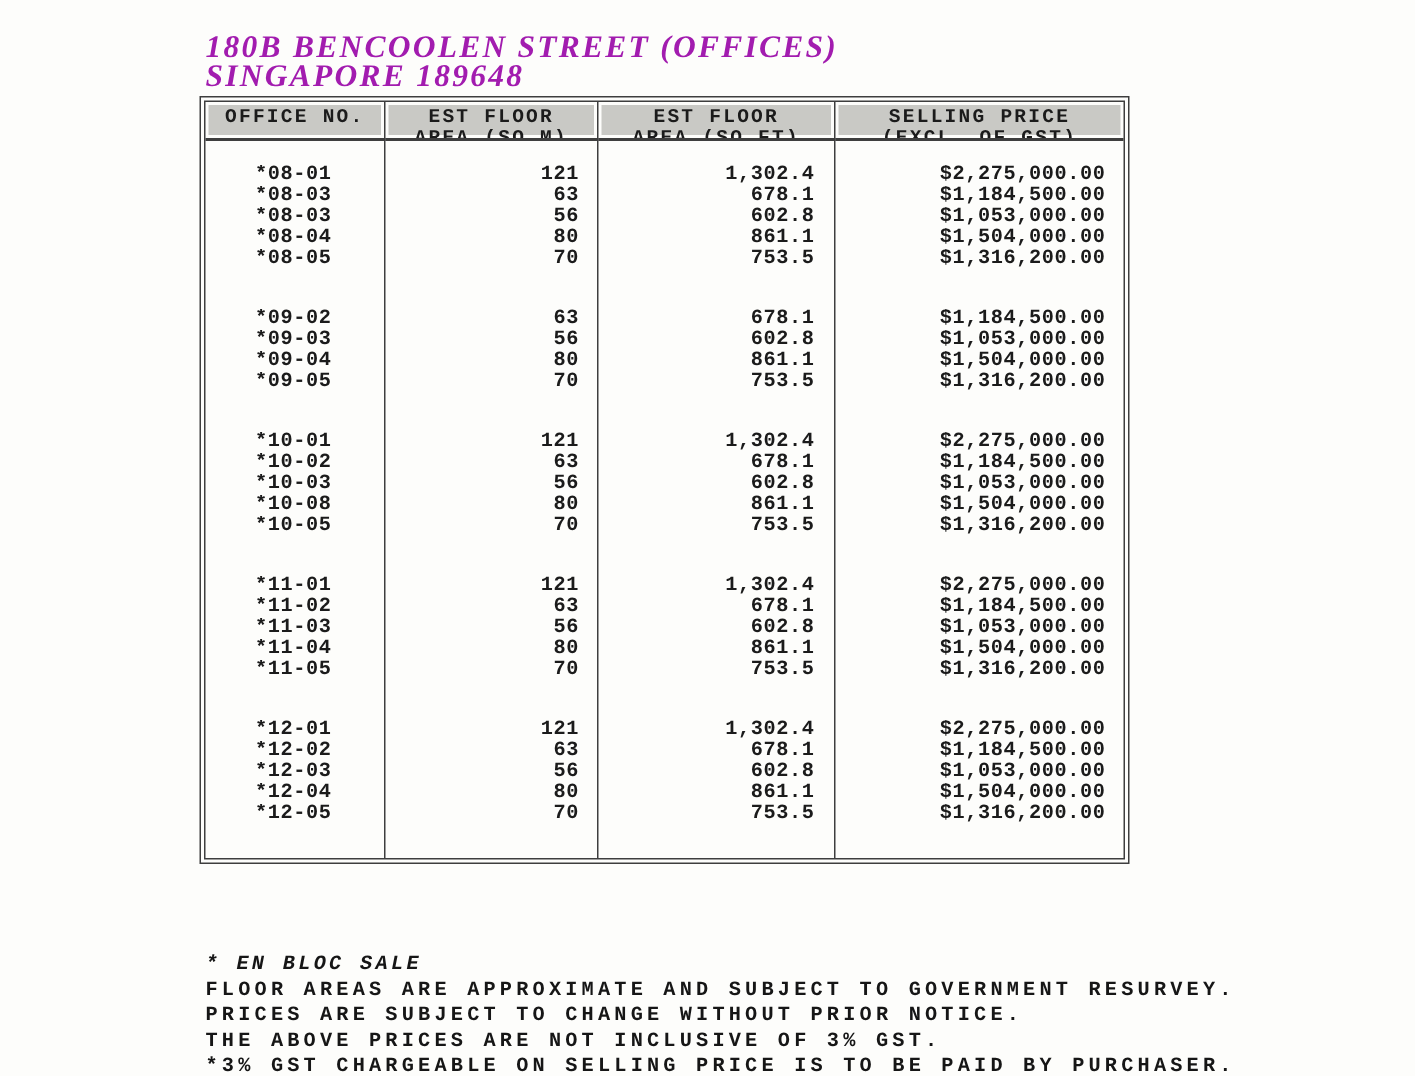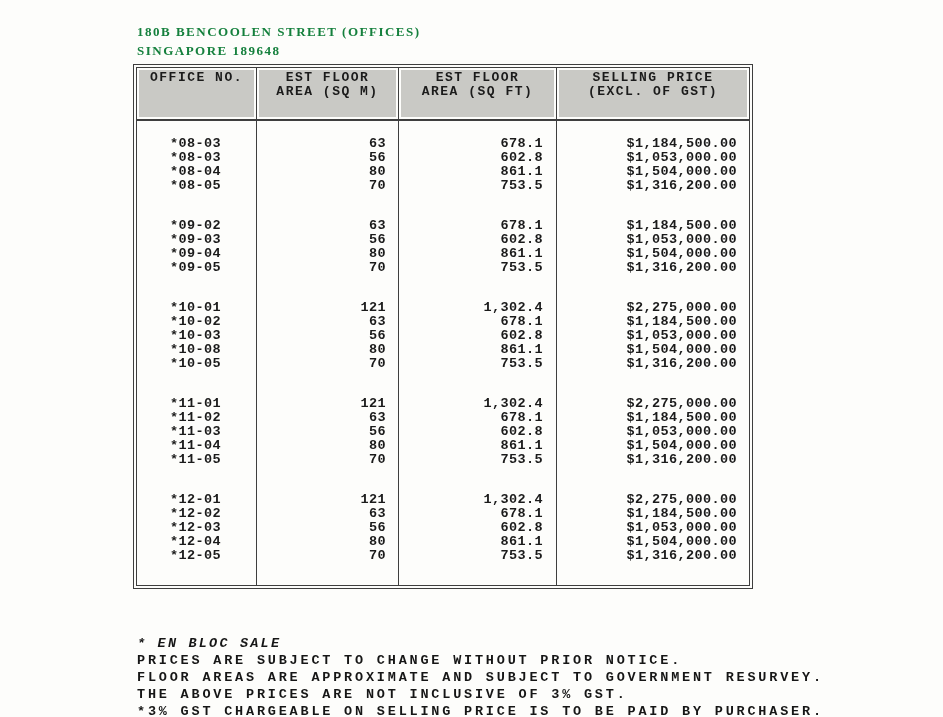--- a/index.html
+++ b/index.html
@@ -9,25 +9,26 @@
     position: relative;
     background: #fdfdfb;
     overflow: hidden;
     font-family: "Liberation Mono", "DejaVu Sans Mono", monospace;
   }
   .page-title {
     position: absolute;
     left: 137px; top: 22px;
     font-family: "Liberation Serif", "DejaVu Serif", serif;
     font-weight: 700;
-    font-size: 13px;
+    font-size: 21px;
     line-height: 19px;
     letter-spacing: 1.5px;
-    color: #15803d;
+    color: #a21caf;
     white-space: nowrap;
+    font-style: italic;
   }
   table.price-table {
     position: absolute;
     left: 133px; top: 64px;
     border-collapse: separate;
     border-spacing: 0;
     border: 4px double #3e3e3e;
     table-layout: fixed;
     background: #fdfdfb;
   }
@@ -46,21 +47,21 @@
   th:not(:last-child), td:not(:last-child) {
     border-right: 1px solid #3e3e3e;
   }
   thead th {
     padding: 2px 2px 2px;
     border-bottom: 2px solid #3e3e3e;
     vertical-align: top;
   }
   thead th .hdr {
     background: #c9c9c5;
-    height: 47px;
+    height: 20px;
     padding-top: 1px;
     font-size: 13px;
     line-height: 14px;
     letter-spacing: 1.5px;
     text-align: center;
   }
   thead th .hdr span { display: block; }
   tbody td {
     height: 14px;
     line-height: 14px;
@@ -135,20 +136,26 @@
       </tr>
     </thead>
     <tbody>
         <tr class="spacer-sm">
           <td></td>
           <td></td>
           <td></td>
           <td></td>
         </tr>
         <tr>
+          <td class="office">*08-01</td>
+          <td class="num sqm">121</td>
+          <td class="num sqft">1,302.4</td>
+          <td class="num price">$2,275,000.00</td>
+        </tr>
+        <tr>
           <td class="office">*08-03</td>
           <td class="num sqm">63</td>
           <td class="num sqft">678.1</td>
           <td class="num price">$1,184,500.00</td>
         </tr>
         <tr>
           <td class="office">*08-03</td>
           <td class="num sqm">56</td>
           <td class="num sqft">602.8</td>
           <td class="num price">$1,053,000.00</td>
@@ -307,19 +314,19 @@
           <td></td>
           <td></td>
           <td></td>
           <td></td>
         </tr>
       </tbody>
   </table>
 
   <div class="footnotes">
     <div class="fn-italic">* EN BLOC SALE</div>
+    <div>FLOOR AREAS ARE APPROXIMATE AND SUBJECT TO GOVERNMENT RESURVEY.</div>
     <div>PRICES ARE SUBJECT TO CHANGE WITHOUT PRIOR NOTICE.</div>
-    <div>FLOOR AREAS ARE APPROXIMATE AND SUBJECT TO GOVERNMENT RESURVEY.</div>
     <div>THE ABOVE PRICES ARE NOT INCLUSIVE OF 3% GST.</div>
     <div>*3% GST CHARGEABLE ON SELLING PRICE IS TO BE PAID BY PURCHASER.</div>
   </div>
 
 </div>
 
 </body></html>

